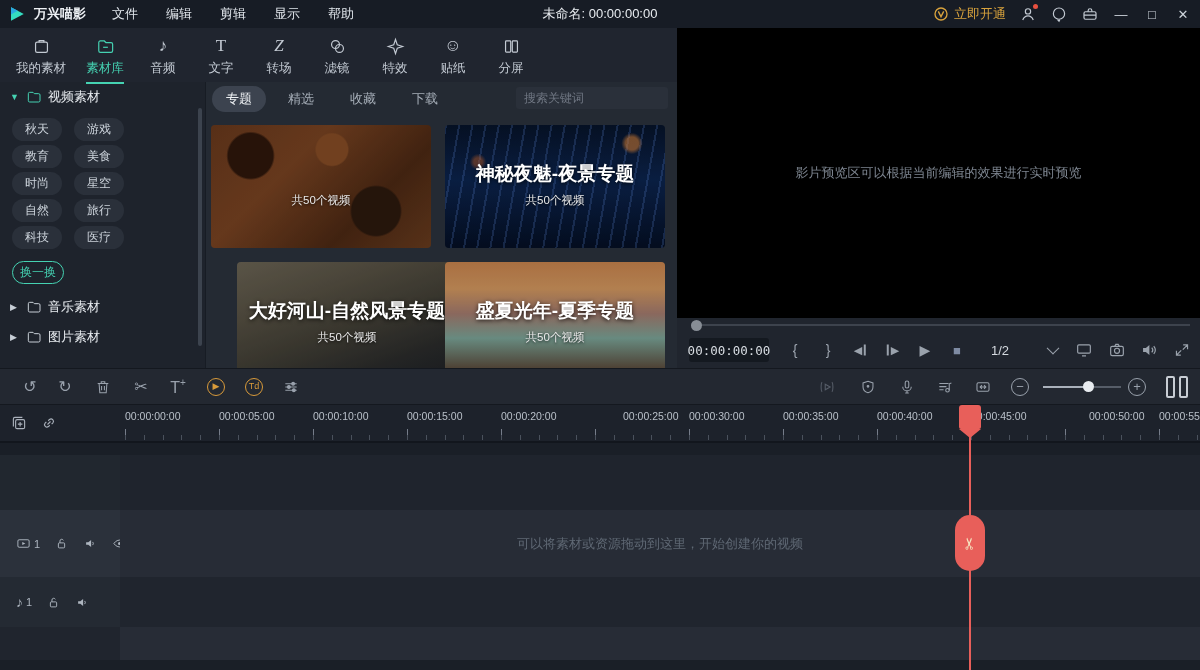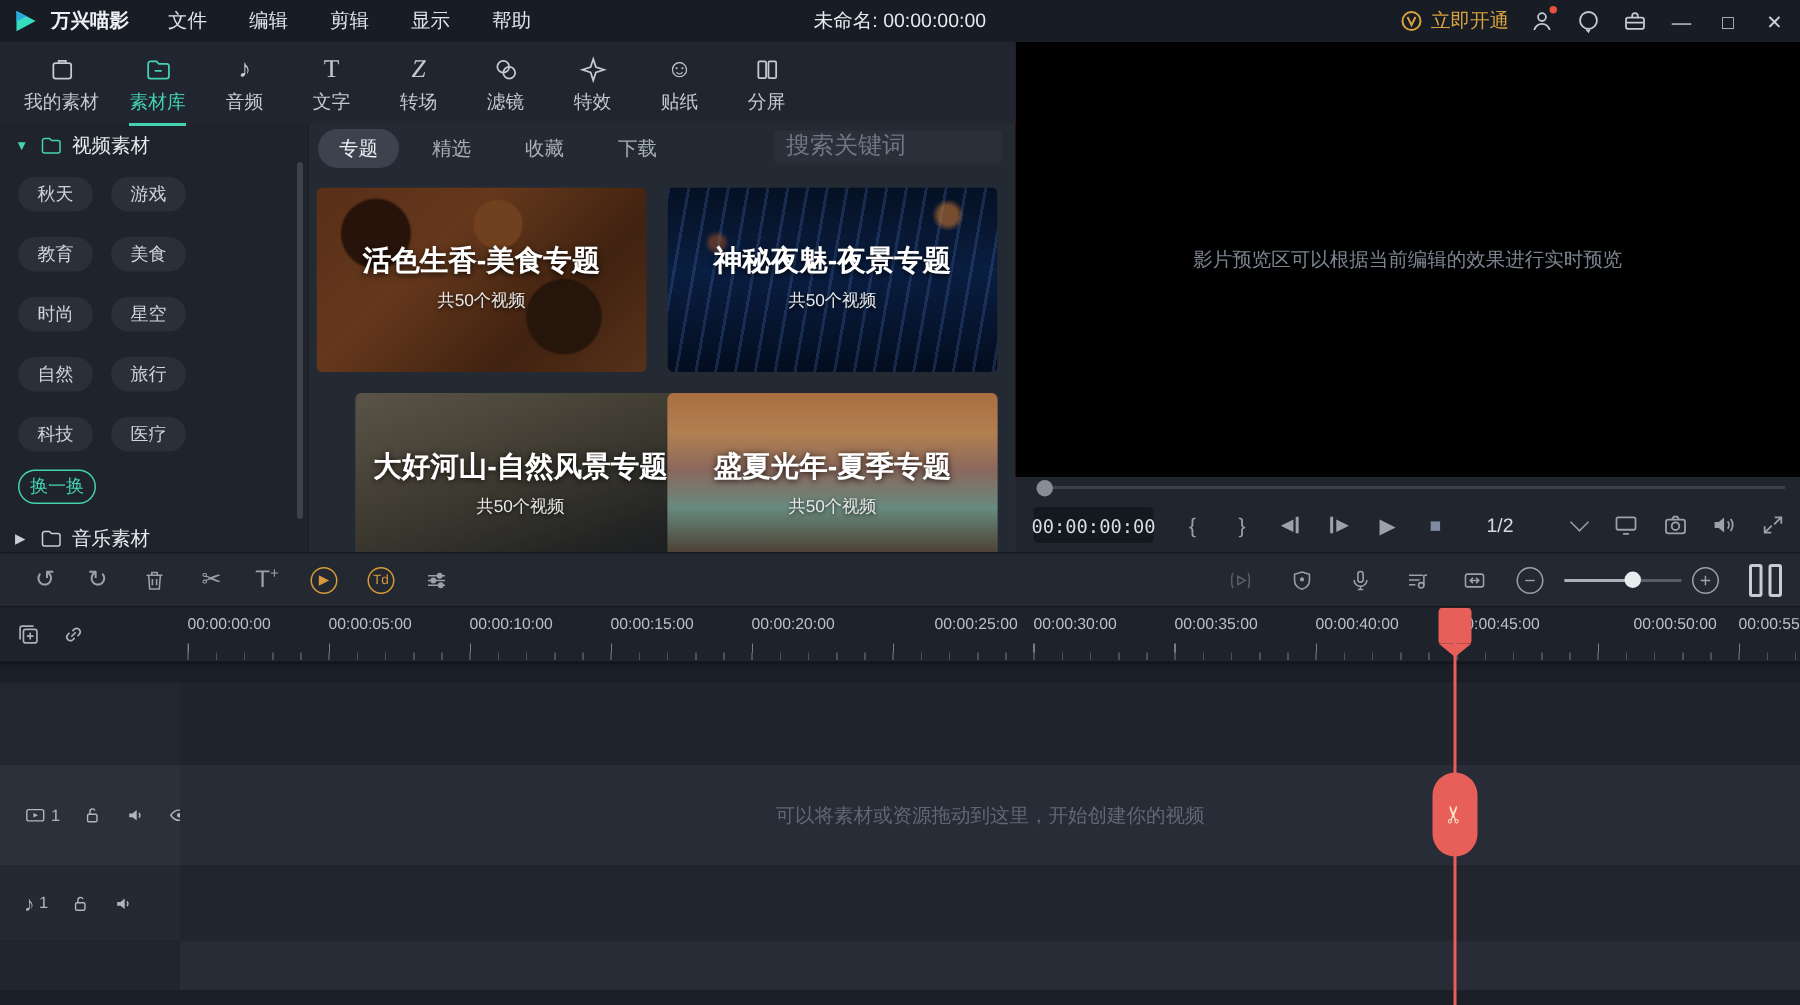--- a/index.html
+++ b/index.html
@@ -35,33 +35,33 @@
   .export-btn { position:absolute; left:578px; top:8px; width:86px; height:27px; border-radius:14px; background:#3fd0ae; border:none; display:flex; align-items:center; justify-content:center; gap:5px; font-size:13px; font-weight:bold; color:#0d2f33; cursor:pointer; }
   .export-btn svg { width:13px; height:13px; stroke:#0d2f33; fill:none; stroke-width:2; }
 
   
   .sidebar { position:absolute; left:0; top:82px; width:205px; height:286px; background:#1e232c; z-index:4; }
   .side-head { display:flex; align-items:center; gap:6px; height:30px; padding-left:10px; font-size:13px; color:#e8ecf0; }
   .tri { font-size:9px; color:#c8cfd7; width:10px; }
   .tri.open { color:#45d2b2; }
   .folder-svg { width:16px; height:16px; stroke:#c8cfd7; fill:none; stroke-width:1.5; }
   .folder-svg.teal { stroke:#45d2b2; }
-  .tags { padding:6px 0 0 12px; display:grid; grid-template-columns:62px 62px; row-gap:17px; }
+  .tags { padding:6px 0 0 12px; display:grid; grid-template-columns:62px 62px; row-gap:4px; }
   .tag { width:50px; height:23px; border-radius:12px; background:#2a303a; color:#cdd4dc; font-size:12px; display:flex; align-items:center; justify-content:center; cursor:pointer; }
   .refresh { margin:12px 0 0 12px; width:52px; height:23px; border-radius:12px; border:1px solid #45d2b2; color:#45d2b2; background:transparent; font-size:12px; display:flex; align-items:center; justify-content:center; cursor:pointer; }
   .side-sec { margin-top:8px; }
   .side-scroll { position:absolute; right:3px; top:26px; width:4px; height:238px; border-radius:2px; background:#3c434e; }
 
   
   .library { position:absolute; left:205px; top:82px; width:472px; height:286px; background:#242a33; border-left:1px solid #171c24; overflow:hidden; z-index:4; }
   .lib-tabs { position:absolute; left:6px; top:4px; display:flex; align-items:center; gap:8px; }
   .lib-tab { padding:4px 14px; font-size:13px; color:#a7afb9; border-radius:13px; cursor:pointer; }
   .lib-tab.active { background:#3c434f; color:#eef1f4; }
   .search { position:absolute; left:310px; top:5px; width:152px; height:22px; background:#2a303a; border-radius:3px; display:flex; align-items:center; }
-  .search input { flex:1; background:transparent; border:none; outline:none; color:#cdd4dc; font-size:16px; padding:0 4px 0 8px; font-family:Liberation Mono, monospace; }
+  .search input { flex:1; background:transparent; border:none; outline:none; color:#cdd4dc; font-size:12px; padding:0 4px 0 8px; font-family:Liberation Serif, serif; }
   .search input::placeholder { color:#6f7682; }
   .search svg { width:14px; height:14px; stroke:#9aa2ac; fill:none; stroke-width:1.6; margin-right:6px; }
   .card { position:absolute; width:220px; height:123px; border-radius:4px; overflow:hidden; cursor:pointer; }
   .card .shade { position:absolute; inset:0; background:rgba(0,0,0,.18); }
   .card .c-title { position:absolute; left:0; right:0; top:36px; text-align:center; font-size:19px; font-weight:bold; color:#fff; text-shadow:0 1px 4px rgba(0,0,0,.85); }
   .card .c-sub { position:absolute; left:0; right:0; top:68px; text-align:center; font-size:11.5px; color:#e9e9e9; text-shadow:0 1px 3px rgba(0,0,0,.8); }
   .bg-food { background: radial-gradient(circle at 18% 25%, #30180c 0 11%, transparent 12%), radial-gradient(circle at 75% 70%, #2e1a0e 0 13%, transparent 14%), radial-gradient(circle at 55% 20%, #8a4f26 0 10%, transparent 11%), linear-gradient(135deg,#6b3a1d,#7c4523 35%,#4f2a14 70%,#6b3d1f); }
   .bg-night { background: radial-gradient(circle at 85% 15%, rgba(255,150,60,.55) 0 3%, transparent 5%), radial-gradient(circle at 15% 30%, rgba(255,120,40,.4) 0 2%, transparent 4%), repeating-linear-gradient(100deg, rgba(110,160,255,.22) 0 2px, transparent 2px 13px), linear-gradient(180deg,#07142b,#0c2550 45%,#051026); }
   .bg-mtn { background: linear-gradient(160deg,#6e6757 0%,#5a5446 28%,#454238 52%,#2b2c2c 78%,#1d2126 100%); }
   .bg-summer { background: linear-gradient(180deg,#cf8850 0%,#d99c62 22%,#a97f72 42%,#7fa99c 62%,#5d4a3a 88%,#3a2e26 100%); }
@@ -292,21 +292,20 @@
     </div>
     <div class="search">
       <input type="text" placeholder="搜索关键词" style="">
       <svg viewBox="0 0 24 24">
           <circle cx="11" cy="11" r="6"></circle>
           <line x1="15.5" y1="15.5" x2="20" y2="20"></line>
         </svg>
     </div>
     <div class="card bg-food" style="left:5px; top:43px;">
       <div class="shade"></div>
-      <div class="c-title">活色生香-美食专题</div>
       <div class="c-sub">共50个视频</div>
     </div>
     <div class="card bg-night" style="left:239px; top:43px;">
       <div class="shade"></div>
       <div class="c-title">神秘夜魅-夜景专题</div>
       <div class="c-sub">共50个视频</div>
     </div>
     <div class="card bg-mtn" style="left:5px; top:180px;margin-left:26px;">
       <div class="shade"></div>
       <div class="c-title">大好河山-自然风景专题</div>

